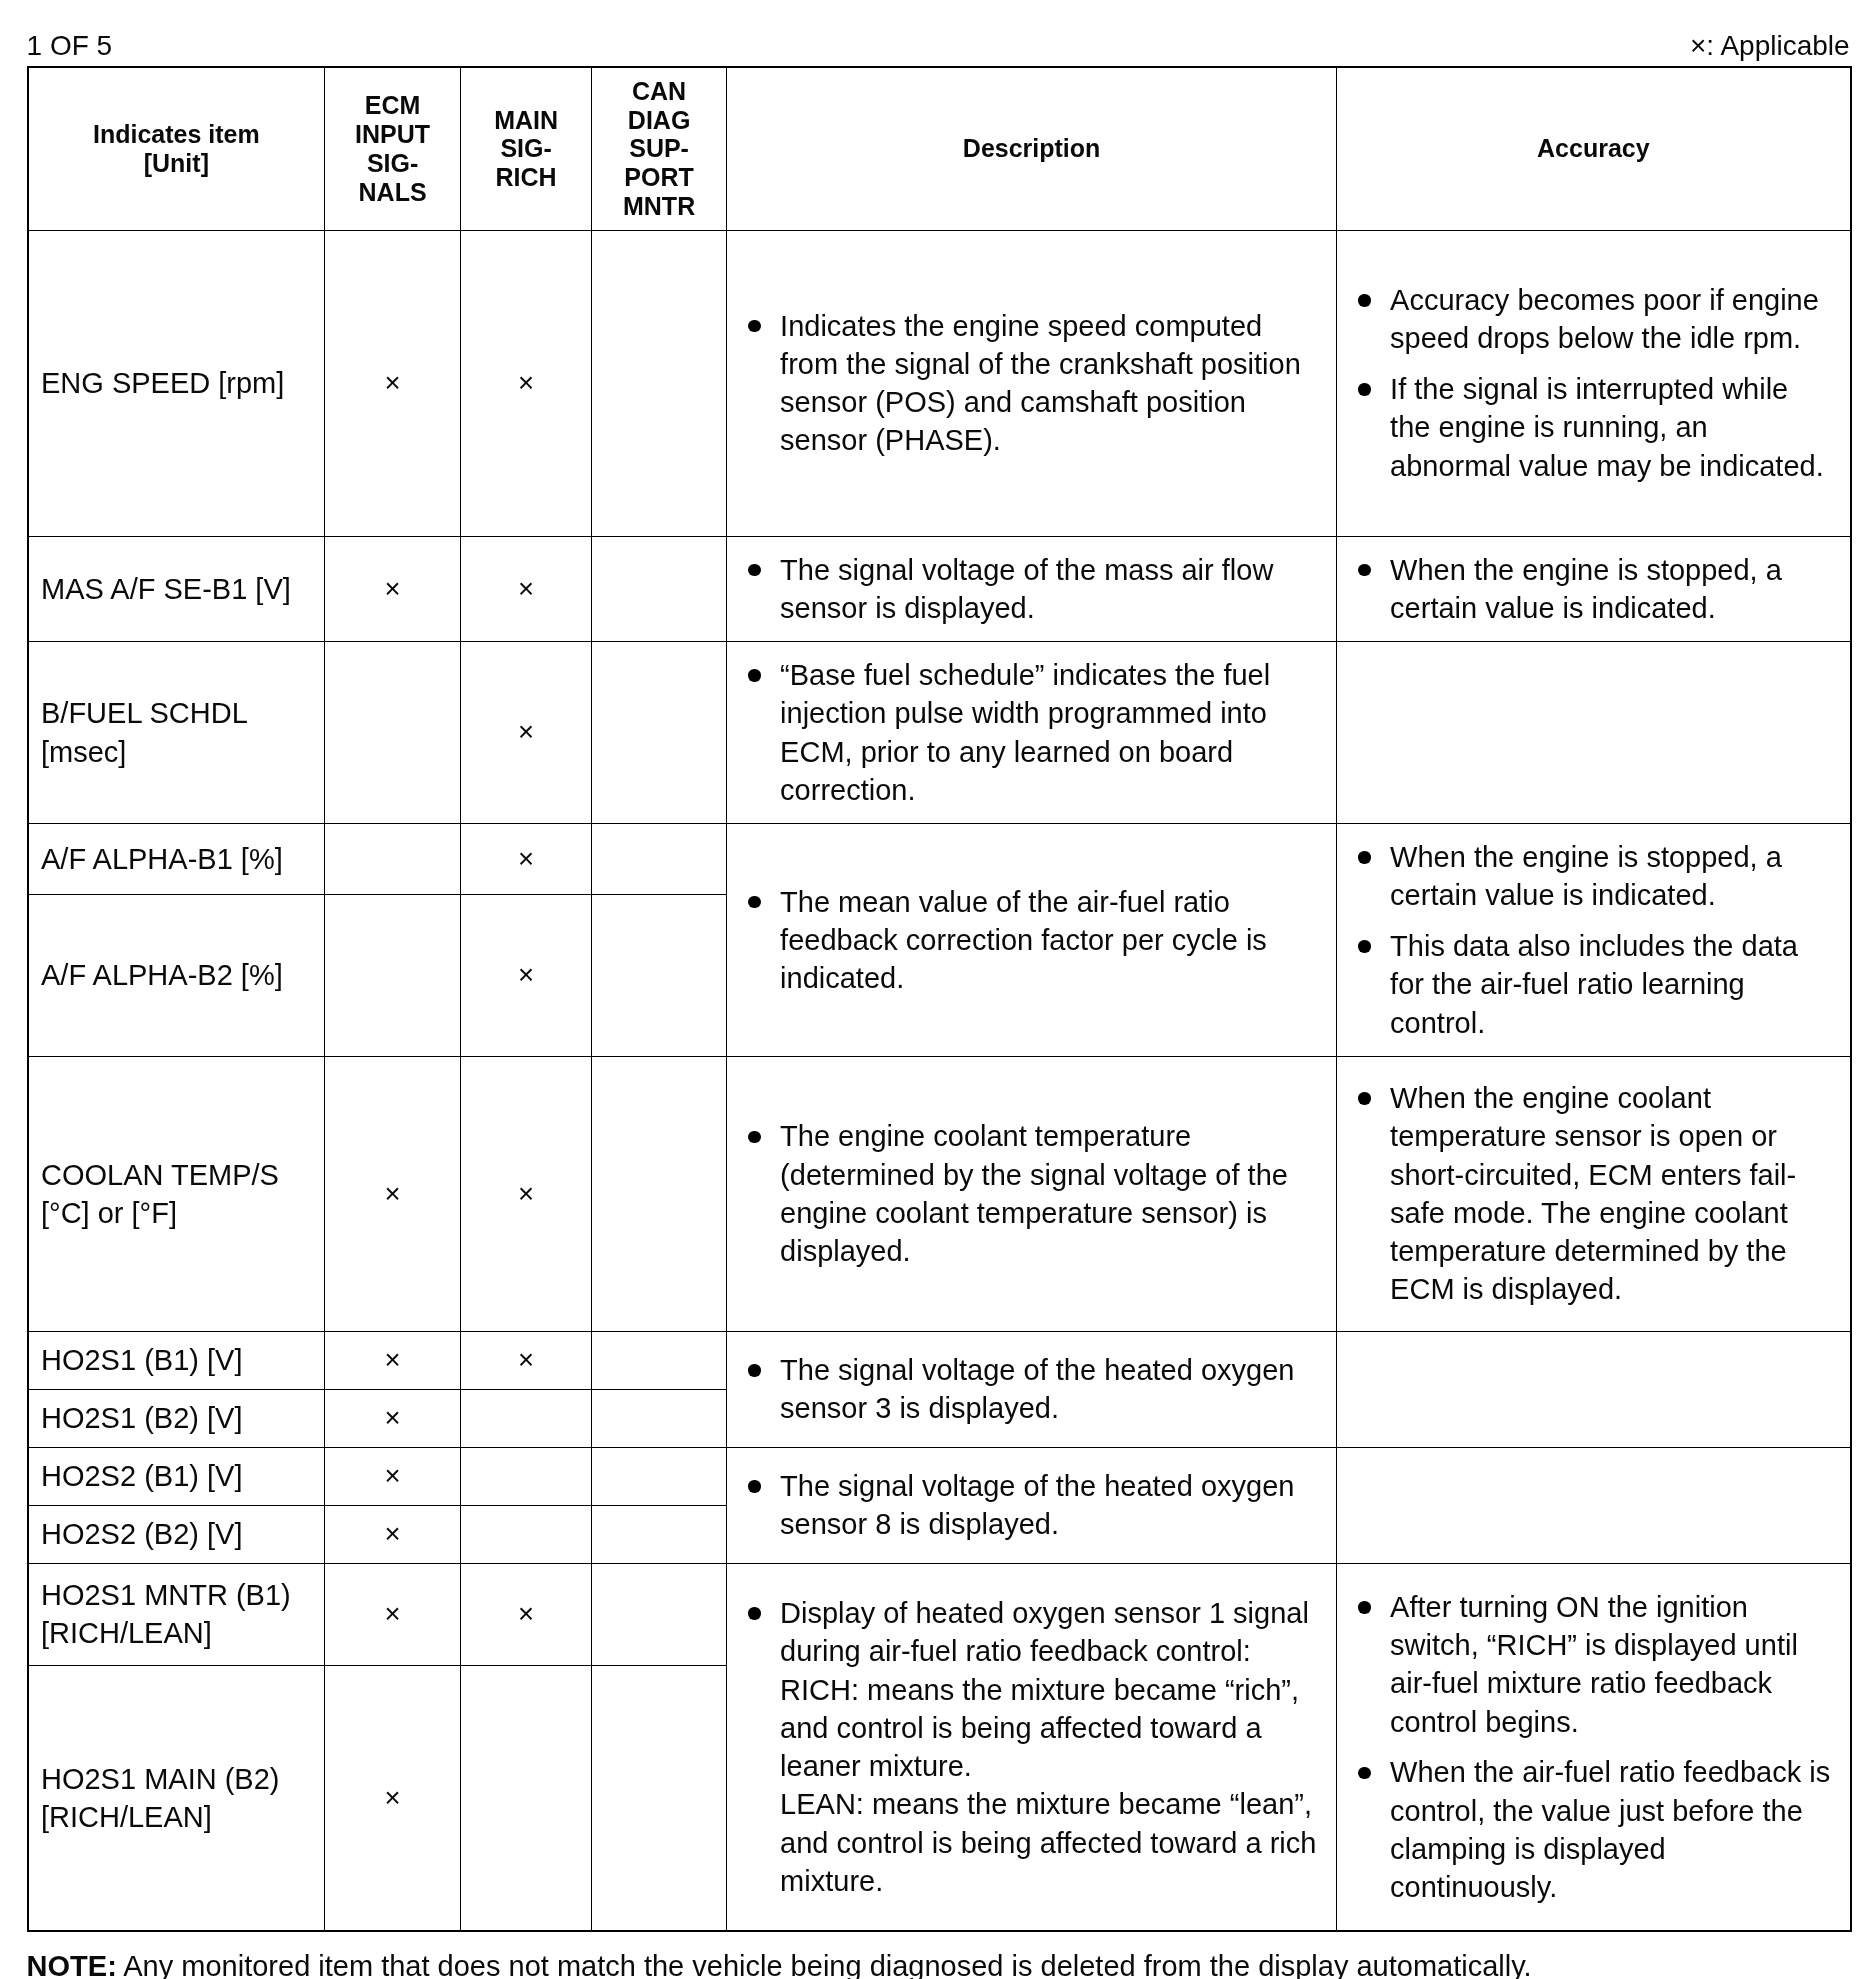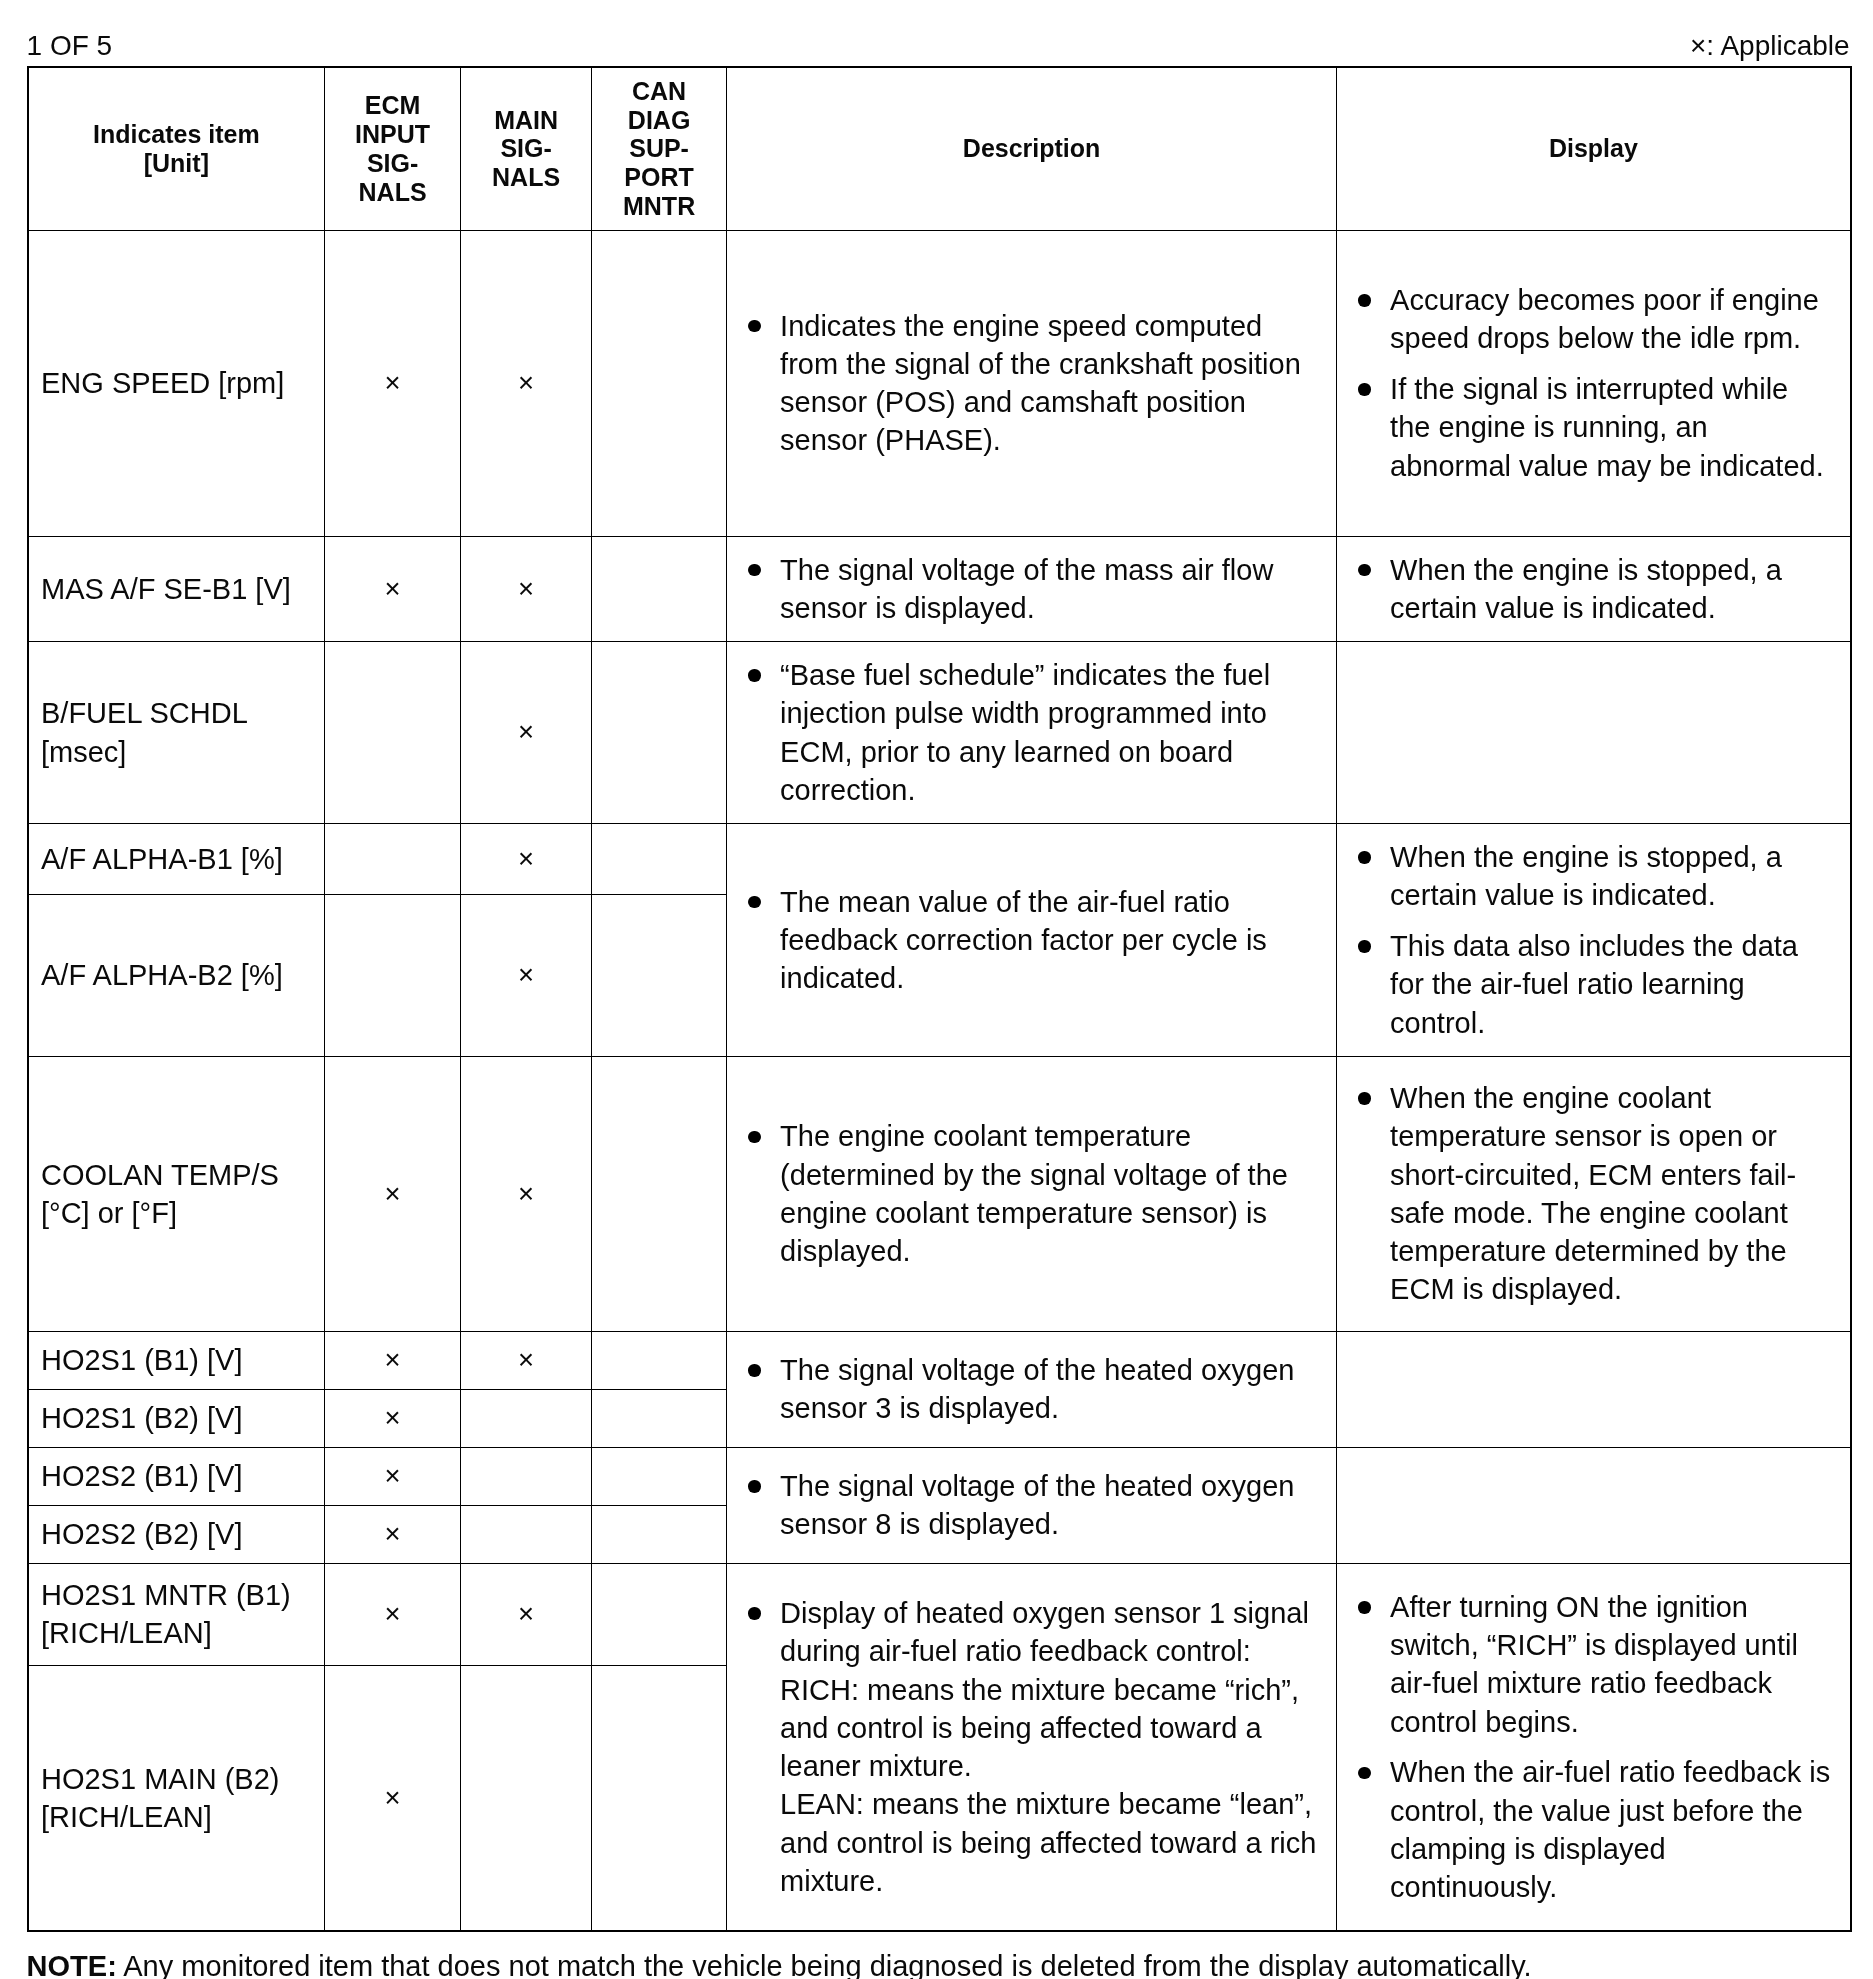--- a/index.html
+++ b/index.html
@@ -84,28 +84,28 @@
     <thead>
       <tr style="height:137px">
         <th>Indicates item
 [Unit]</th>
         <th>ECM
 INPUT
 SIG-
 NALS</th>
         <th>MAIN
 SIG-
-NALS</th>
+RICH</th>
         <th>CAN
 DIAG
 SUP-
 PORT
 MNTR</th>
         <th>Description</th>
-        <th>Display</th>
+        <th>Accuracy</th>
       </tr>
     </thead>
     <tbody>
 
       <tr style="height:306px">
         <td class="item">ENG SPEED [rpm]</td>
         <td class="mark">×</td>
         <td class="mark">×</td>
         <td class="mark"></td>
         <td class="desc">

